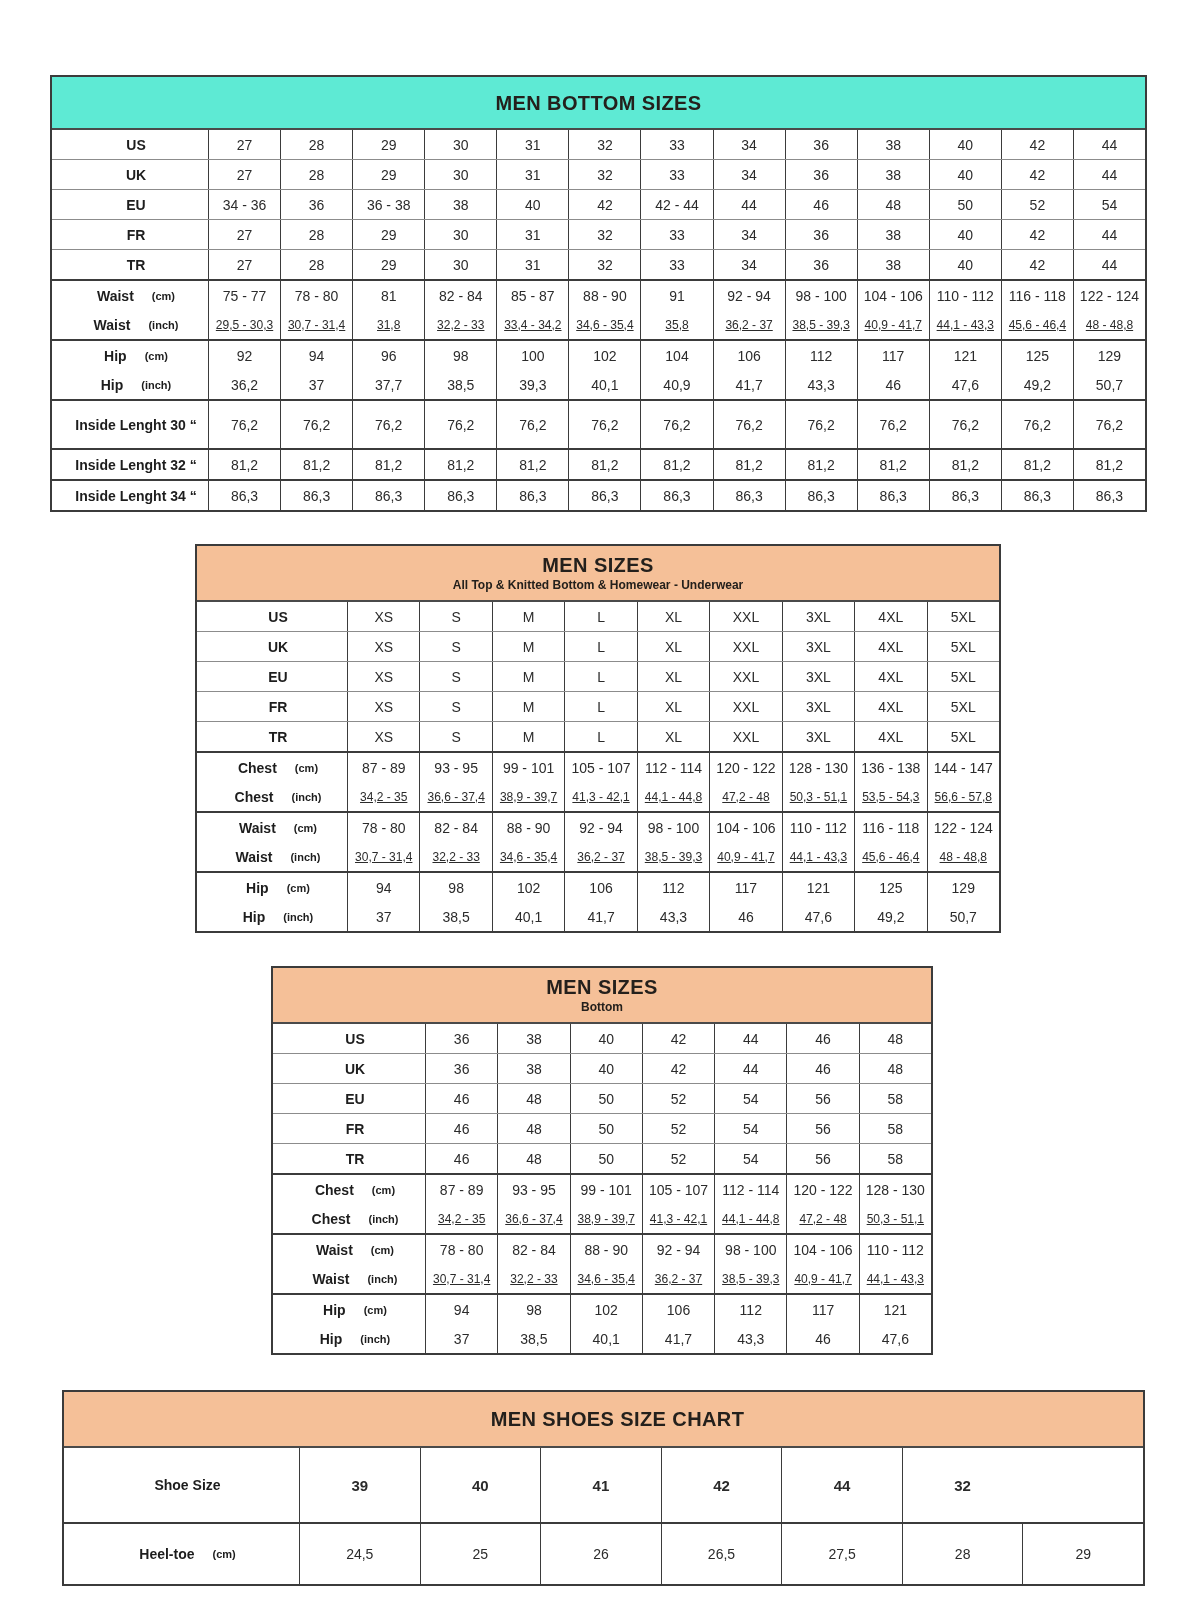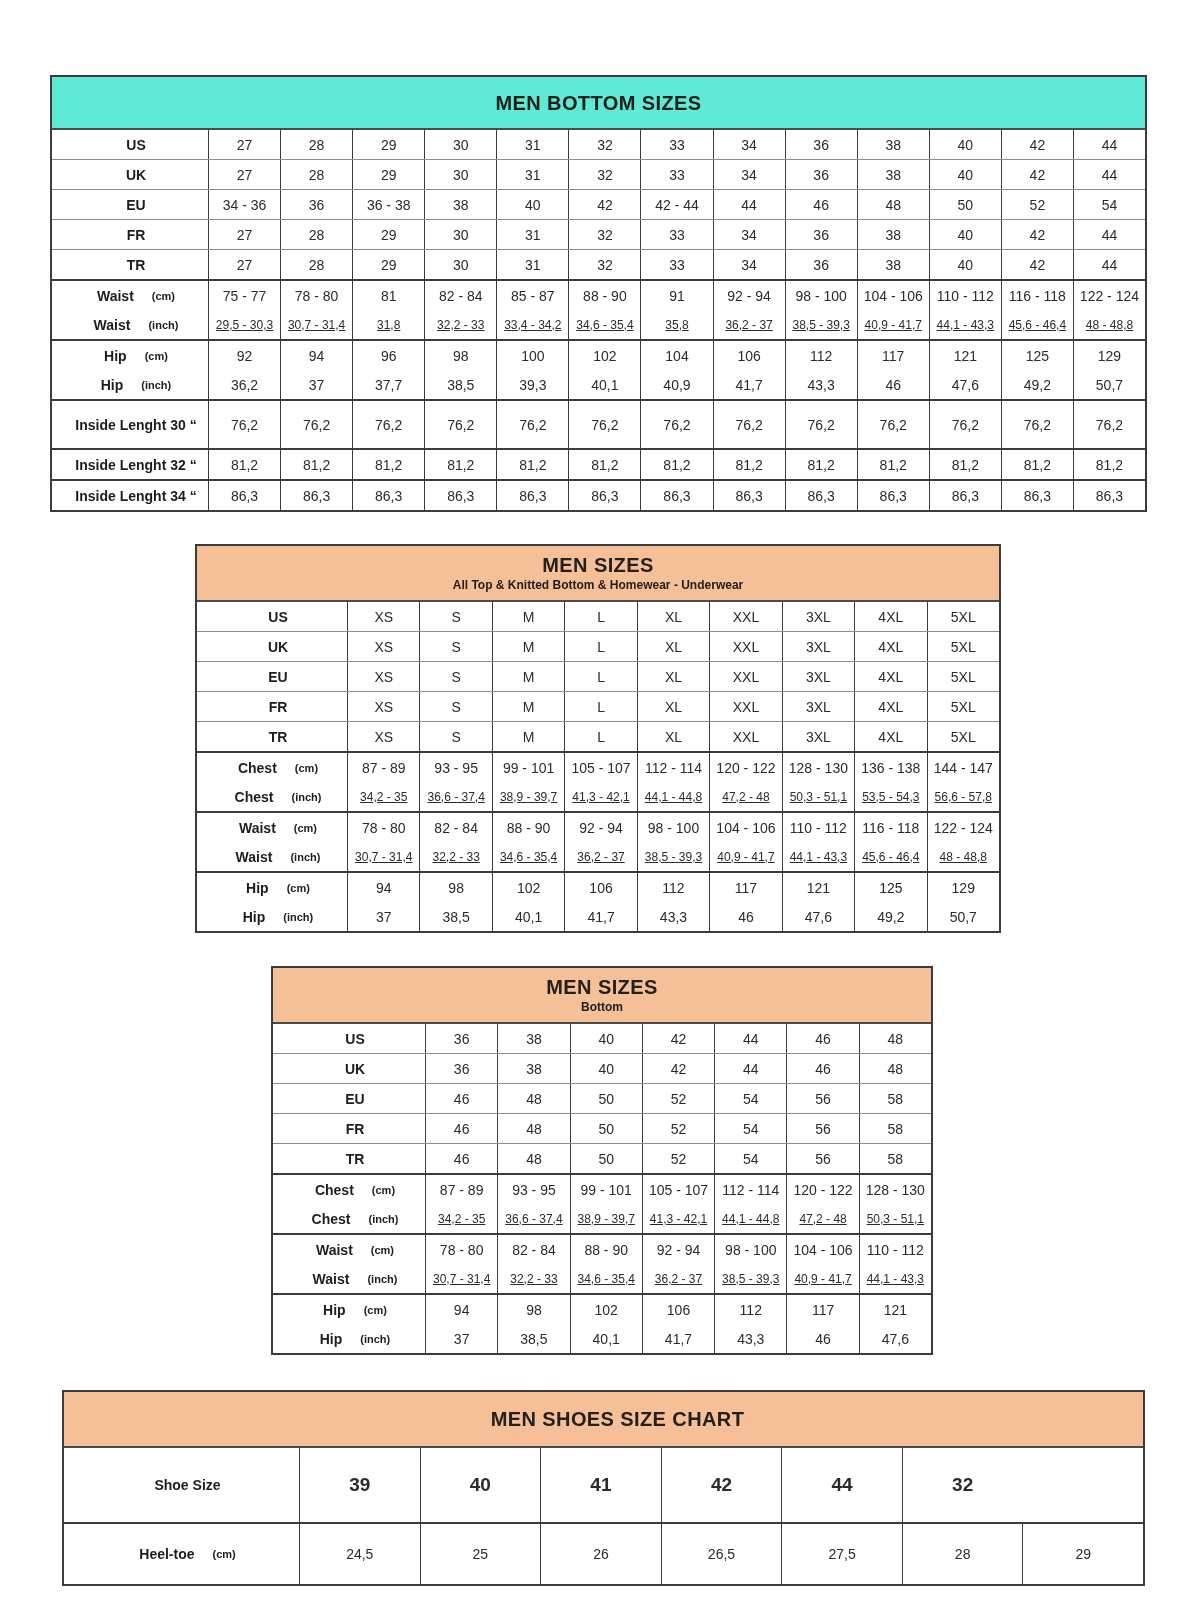--- a/index.html
+++ b/index.html
@@ -32,21 +32,21 @@
     box-sizing:border-box;overflow:hidden;white-space:nowrap;
   }
   .t-row > div + div{border-left:1px solid #3b3b3b;}
   .label-cell{
     justify-content:flex-start;padding-left:12px;
     font-weight:bold;font-size:14px;color:#1d1d1d;gap:4px;
   }
   .label-cell .unit{font-size:11px;font-weight:bold;padding-left:14px;}
   .cell{font-size:14px;color:#2b2b2b;}
   .cell.small{font-size:12px;text-decoration:underline;}
-  .cell.bold{font-weight:bold;font-size:19px;}
+  .cell.bold{font-weight:bold;font-size:15px;}
 </style>
 </head>
 <body>
 
 <div id="tables-root">
     <div class="size-table" style="width: 1097px; margin-left: 50px; margin-top: 75px;">
       <div class="t-head" style="height: 53px; background: #5eead4;">
         <div class="t-title">MEN BOTTOM SIZES</div>
       </div>
       <div class="row-group">

